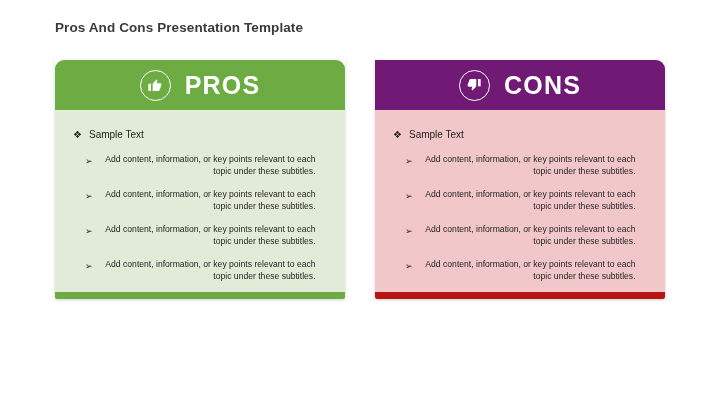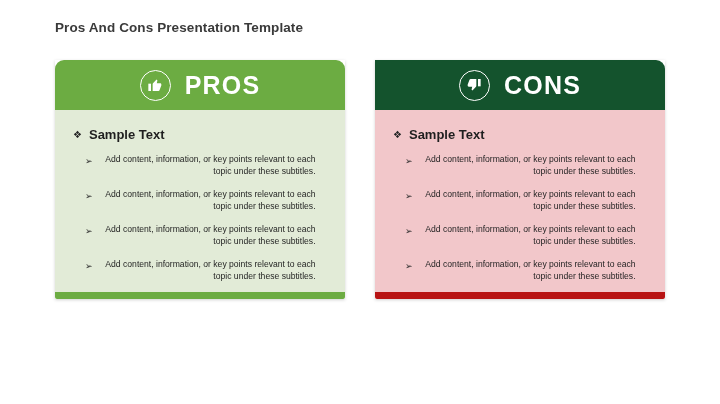--- a/index.html
+++ b/index.html
@@ -53,21 +53,21 @@
     display: flex;
     align-items: center;
     justify-content: center;
     gap: 14px;
   }
   .card.pros .card-header {
     background: #6cac42;
     border-radius: 9px 9px 0 0;
   }
   .card.cons .card-header {
-    background: #14532d;
+    background: #701a75;
     border-radius: 0 9px 0 0;
   }
 
   .badge-icon {
     width: 29px;
     height: 29px;
     border-radius: 50%;
     border: 1.6px solid #ffffff;
     display: flex;
     align-items: center;
@@ -97,22 +97,22 @@
     align-items: flex-start;
     gap: 7px;
     margin: 4px 0 12px 2px;
   }
   .sample-bullet {
     font-size: 10px;
     line-height: 14px;
     color: #262626;
   }
   .sample-text {
-    font-size: 13px;
-    font-weight: 700;
+    font-size: 10px;
+    font-weight: 400;
     color: #1f1f1f;
     line-height: 14px;
     text-align: right;
   }
 
   .bullet-list {
     margin: 0;
     padding: 0;
     list-style: none;
   }

